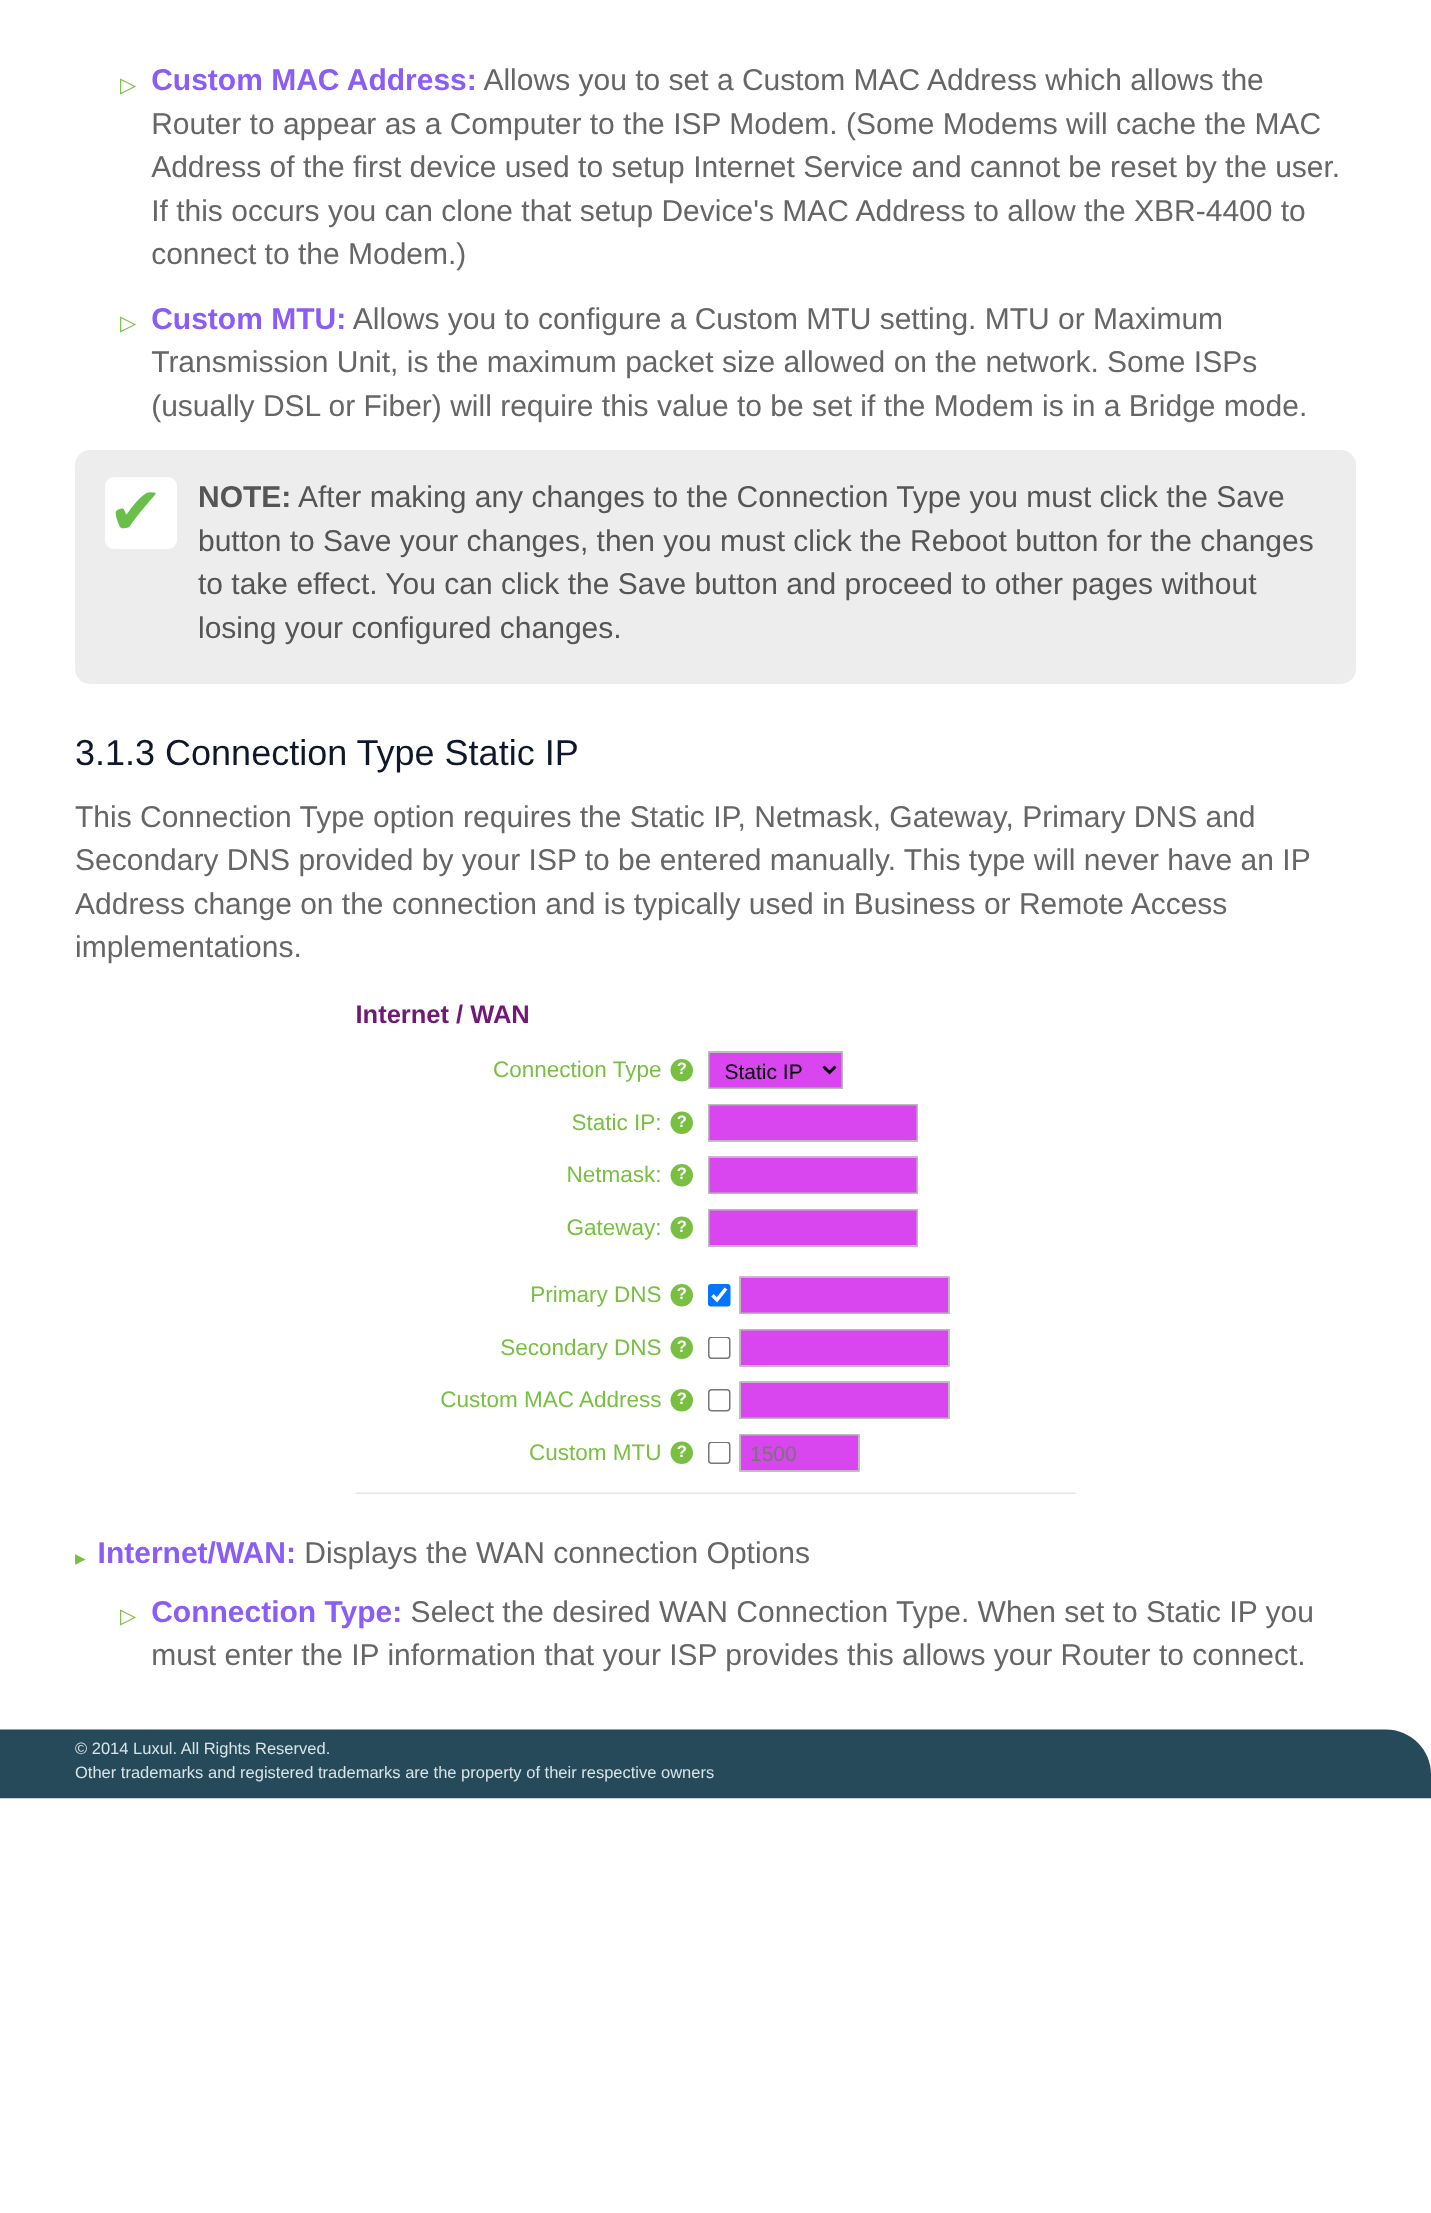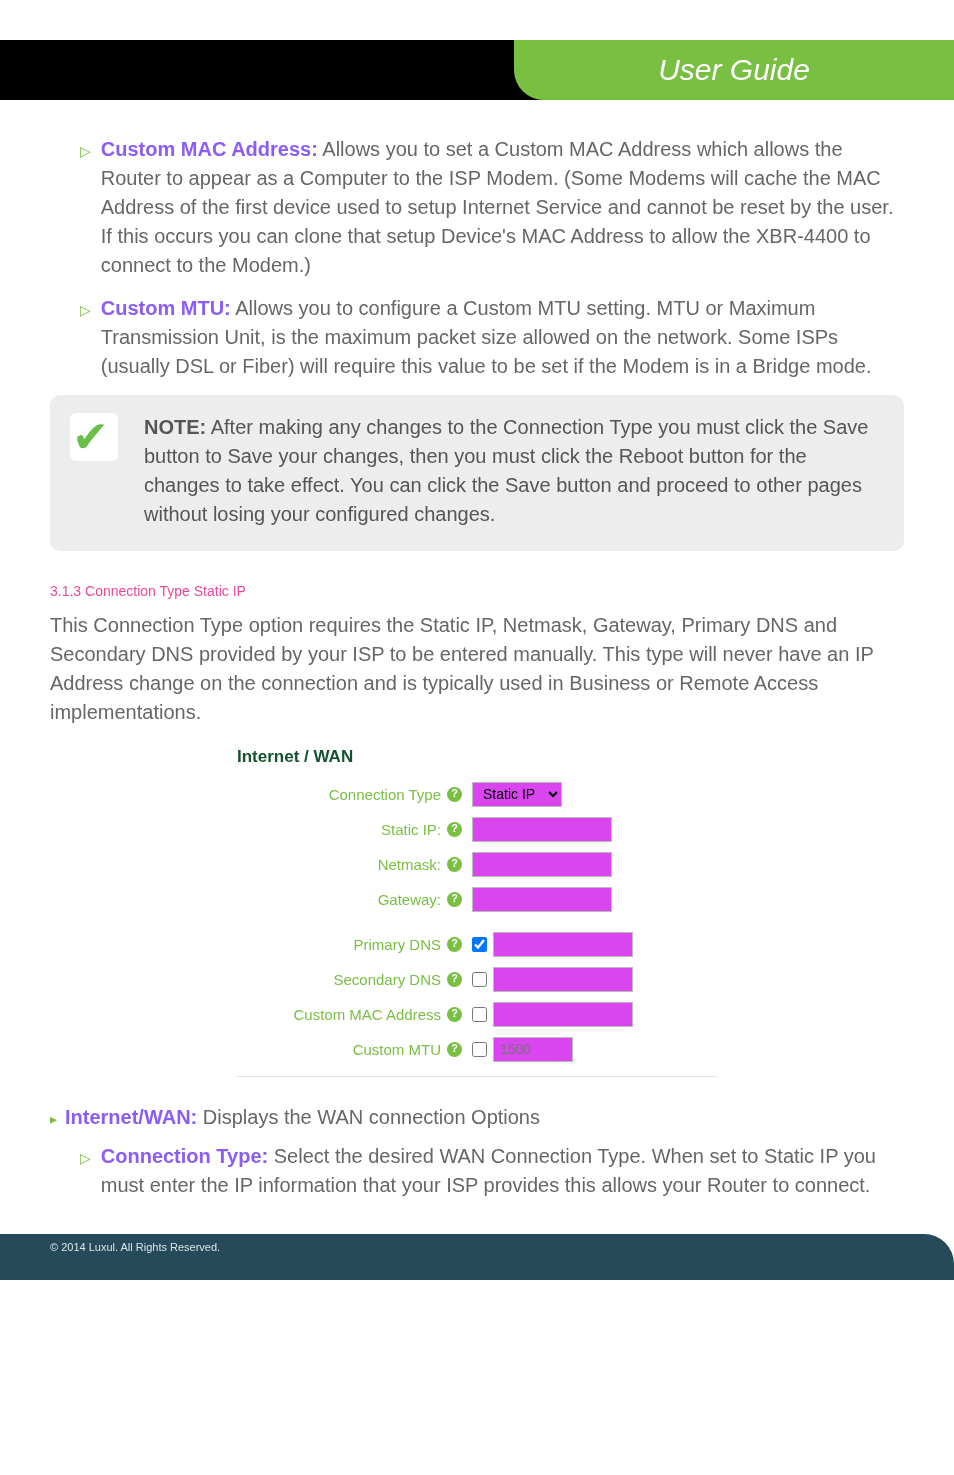--- a/index.html
+++ b/index.html
@@ -55,53 +55,53 @@
     flex-shrink: 0;
   }
   .bullet-text { flex: 1; }
   .bold { font-weight: 700; color: #8b5cf6; }
   .note-box {
     background: #ededed;
     border-radius: 10px;
     padding: 18px 24px 22px 20px;
     margin: 14px 0 30px 0;
     display: flex;
-    gap: 26px;
+    gap: 14px;
   }
   .check-icon {
     width: 48px; height: 48px;
     background: #fff;
     border-radius: 6px;
     position: relative;
     flex-shrink: 0;
   }
   .check-icon::after {
     content: "✔";
     color: #6abf4b;
     font-size: 44px;
     position: absolute;
     left: 2px; top: -8px;
   }
   .note-body { flex: 1; font-size: 20px; color: #555; }
   .note-label { font-weight: 700; }
   .subhead {
-    font-size: 14px;
-    color: #ec4899;
+    font-size: 24px;
+    color: #0f172a;
     font-weight: 500;
     margin: 24px 0 10px 0;
   }
   .para { margin-bottom: 18px; font-size: 20px; }
   .form-area {
     margin: 16px auto 26px auto;
     width: 480px;
   }
   .form-title {
     font-weight: 700;
     font-size: 17px;
-    color: #14532d;
+    color: #701a75;
     margin-bottom: 12px;
   }
   .form-row {
     display: flex;
     align-items: center;
     margin-bottom: 10px;
   }
   .form-label {
     width: 210px;
     text-align: right;
@@ -179,26 +179,20 @@
     color: #d8e4e8;
     font-size: 11px;
     line-height: 1.4;
   }
 </style>
 </head>
 <body>
 
 <div class="page">
 
-  <div class="header-band">
-    <div class="band-black"></div>
-    <div class="band-green">
-      <span class="guide-title">User Guide</span>
-    </div>
-  </div>
 
   <div class="content">
 
     <div class="bullet-item">
       <span class="tri">▷</span>
       <div class="bullet-text">
         <span class="bold">Custom MAC Address:</span><span> Allows you to set a Custom MAC Address which allows the Router to appear as a Computer to the ISP Modem. (Some Modems will cache the MAC Address of the first device used to setup Internet Service and cannot be reset by the user. If this occurs you can clone that setup Device's MAC Address to allow the XBR-4400 to connect to the Modem.)</span>
       </div>
     </div>
 
@@ -294,16 +288,17 @@
         <span class="bold">Connection Type:</span><span> Select the desired WAN Connection Type. When set to Static IP you must enter the IP information that your ISP provides this allows your Router to connect.</span>
       </div>
     </div>
 
   </div>
 
   <div class="footer">
     <div class="footer-black"></div>
     <div class="footer-text">
       <div>© 2014  Luxul. All Rights Reserved.</div>
+      <div>Other trademarks and registered trademarks are the property of their respective owners</div>
     </div>
   </div>
 
 </div>
 
 </body></html>

